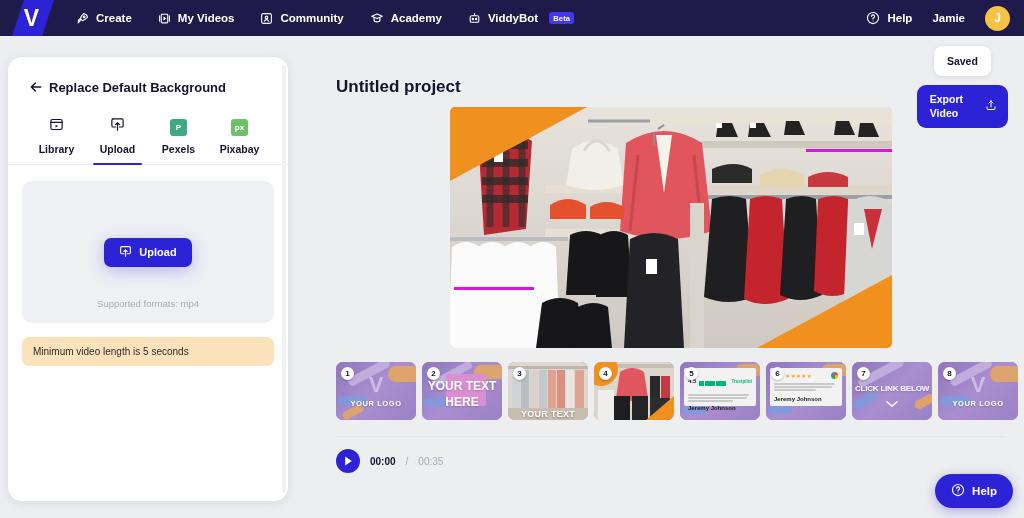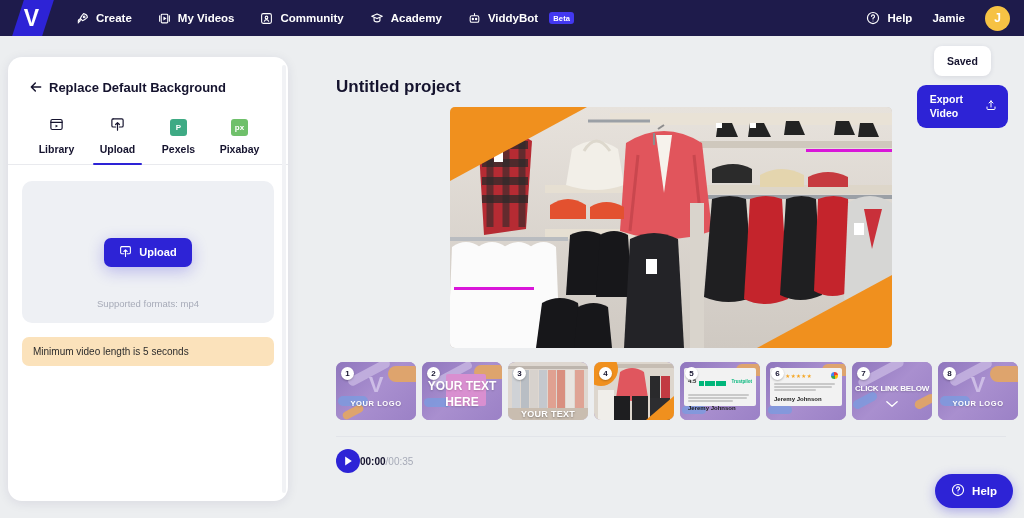--- a/index.html
+++ b/index.html
@@ -203,21 +203,21 @@
     width: 13px; height: 13px; border-radius: 50%;
     background: #fff; color: #15132e;
     font-size: 8px; font-weight: 700;
     display: flex; align-items: center; justify-content: center;
     box-shadow: 0 1px 2px rgba(0,0,0,.25);
   }
   .tl-divider {
     margin: 16px 18px 0 18px; height: 1px; background: #e2e4e9;
   }
   .player {
-    display: flex; align-items: center; 
+    display: flex; align-items: center; gap: 10px;
     padding: 12px 18px 0 18px;
   }
   .play-btn {
     width: 24px; height: 24px; border-radius: 50%;
     background: #2d23d6; cursor: pointer;
     display: flex; align-items: center; justify-content: center;
   }
   .time-cur { font-size: 10px; font-weight: 700; color: #15132e; }
   .time-tot { font-size: 10px; color: #a7abb8; }
 

